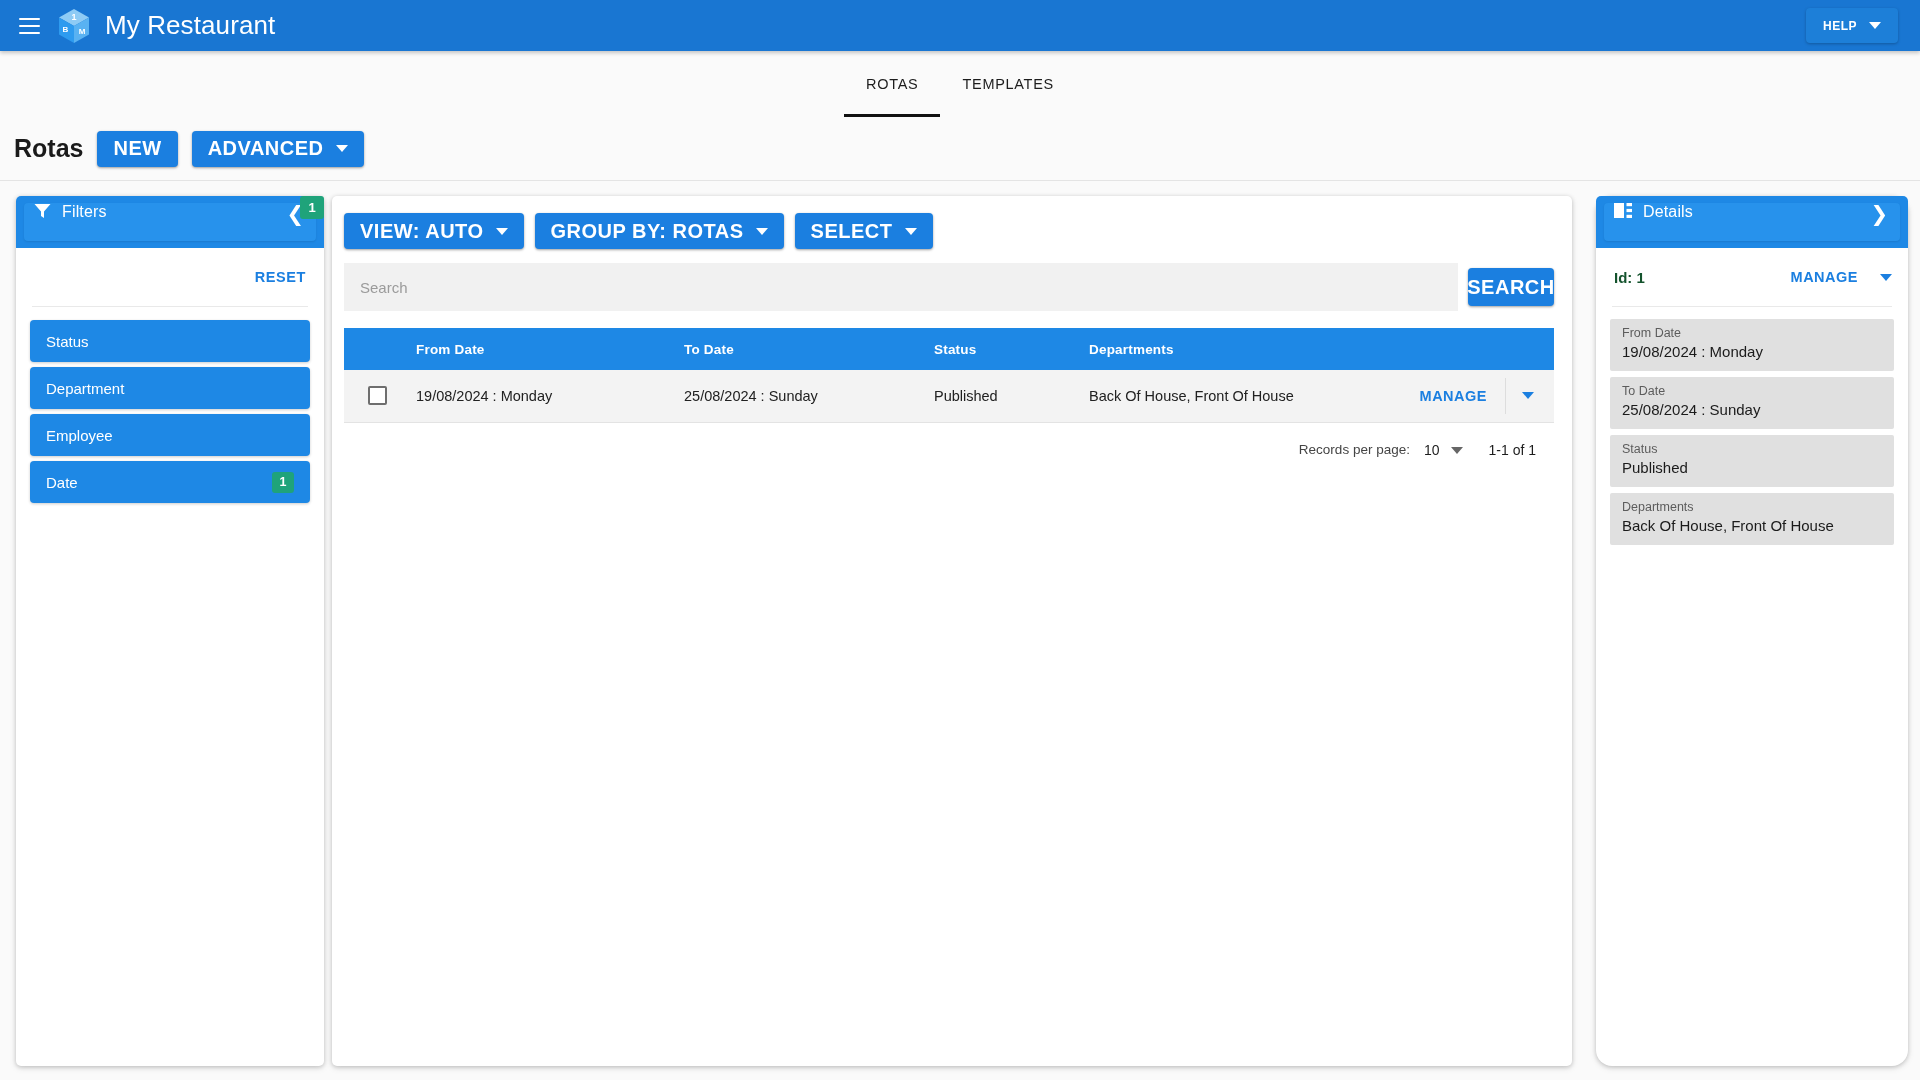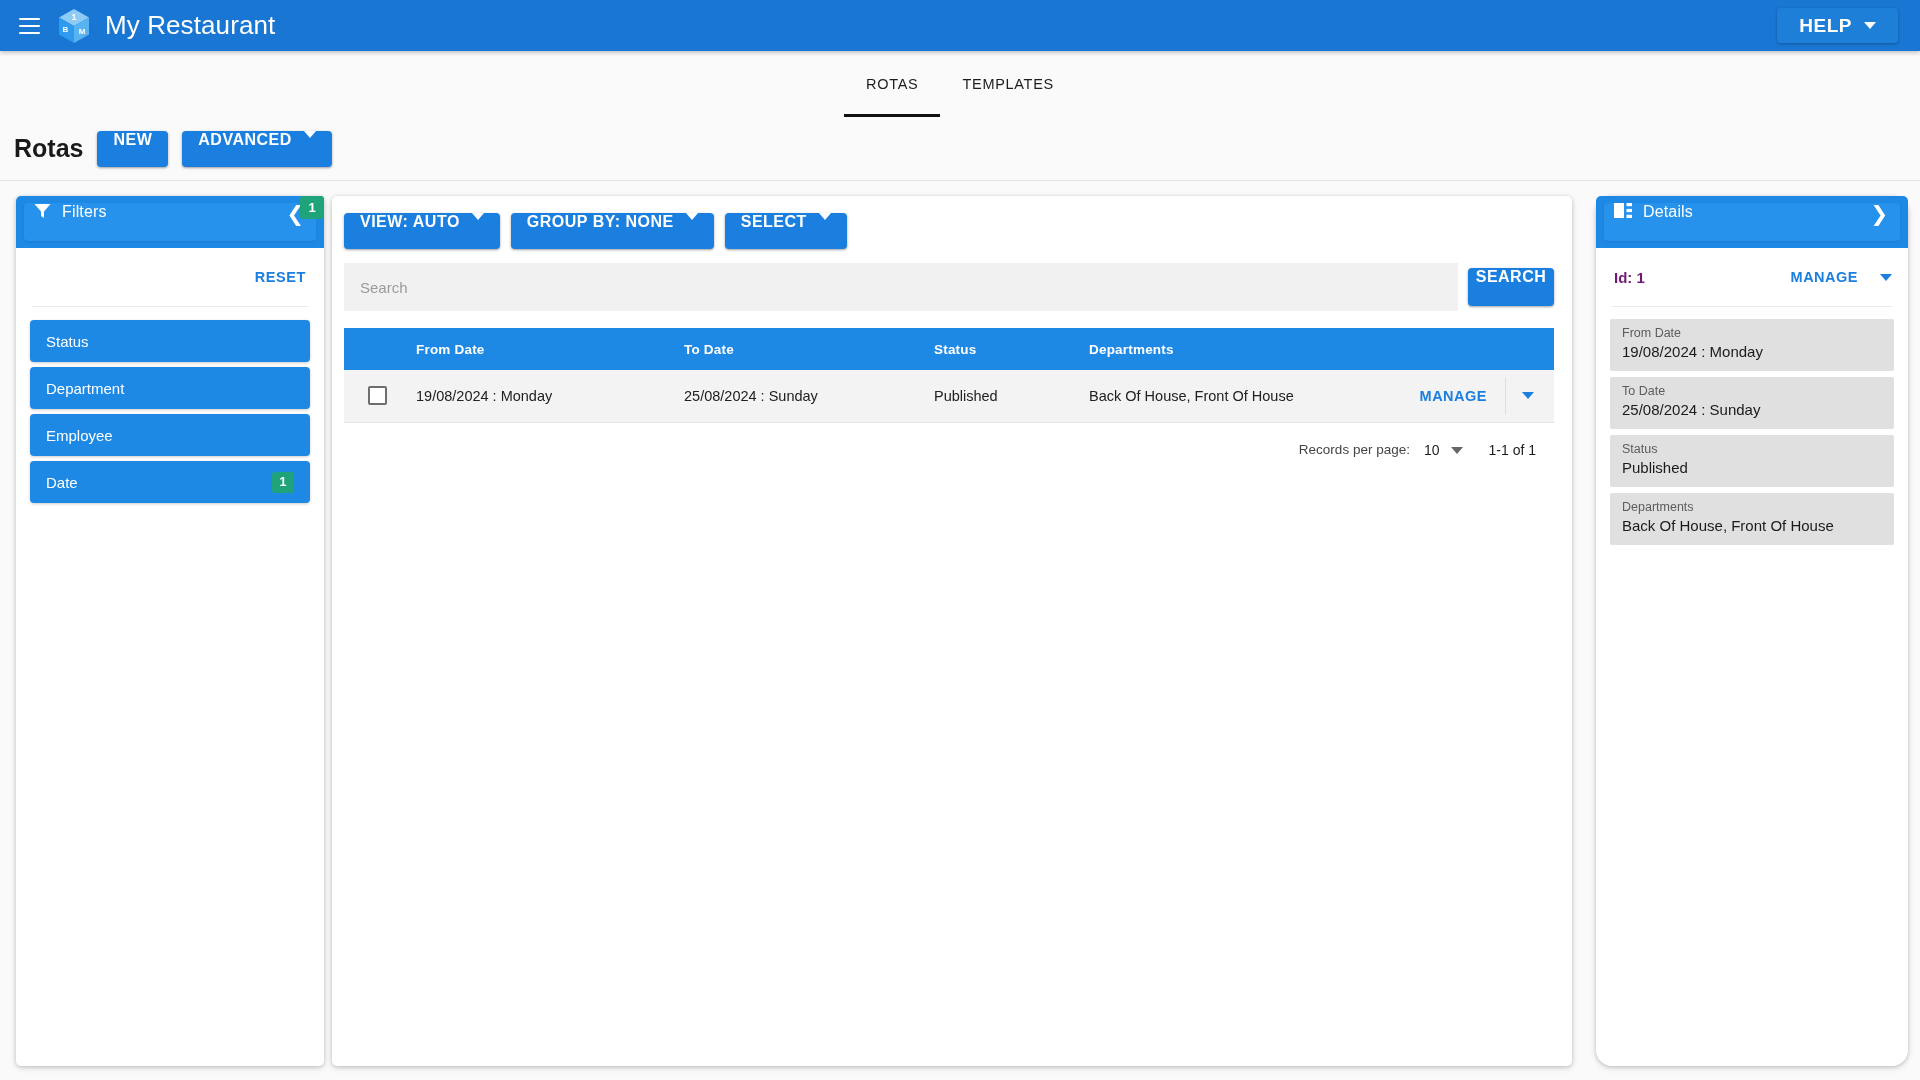--- a/index.html
+++ b/index.html
@@ -30,23 +30,23 @@
   .logo-cube svg { display: block; }
   .app-title {
     color: #fff; font-size: 26px; font-weight: 400;
     margin-left: 12px; letter-spacing: .1px; white-space: nowrap;
   }
   .help-btn {
     position: absolute; right: 22px; top: 8px;
     height: 35px; min-width: 92px;
     background: #1d7fd8; color: #fff;
     border: none; border-radius: 4px;
-    font-family: inherit; font-size: 19px; font-weight: 600; letter-spacing: .5px;
+    font-family: inherit; font-size: 12px; font-weight: 600; letter-spacing: .5px;
     display: flex; align-items: center; justify-content: center; gap: 12px;
-    padding: 0 22px; cursor: pointer;
+    padding: 0 16px; cursor: pointer;
     box-shadow: 0 1px 3px rgba(0,0,0,.25);
   }
 
   
   .tabbar {
     position: absolute; top: 51px; left: 0;
     width: 1920px; height: 66px;
     background: #fafafa;
     display: flex; align-items: center; justify-content: center;
   }
@@ -69,23 +69,23 @@
     position: absolute; top: 117px; left: 0;
     width: 1920px; height: 64px;
     display: flex; align-items: center;
     padding-left: 14px;
     border-bottom: 1px solid #e4e4e4;
     background: #fafafa;
   }
   .page-title { font-size: 25px; font-weight: 700; color: #1a1a1a; }
   .btn-blue {
     background: #1b7fe0; color: #fff; border: none; border-radius: 4px;
-    font-family: inherit; font-size: 16px; font-weight: 700; letter-spacing: .5px;
+    font-family: inherit; font-size: 20px; font-weight: 700; letter-spacing: .5px;
     height: 36px; padding: 0 16px; cursor: pointer;
-    display: inline-flex; justify-content: center; gap: 12px;
+    display: inline-flex; align-items: center; justify-content: center; gap: 12px;
     box-shadow: 0 1px 3px rgba(0,0,0,.24), 0 1px 2px rgba(0,0,0,.16);
     white-space: nowrap;
   }
   .pagehead .btn-blue { margin-left: 14px; }
   .caret {
     width: 0; height: 0; border-left: 6px solid transparent;
     border-right: 6px solid transparent; border-top: 7px solid currentColor;
     display: inline-block;
   }
 
@@ -199,21 +199,21 @@
   .pager .lbl { margin-right: 14px; }
   .pager .ppcount { font-size: 14px; color: #1d1d1d; margin-right: 11px; }
   .pager .pcaret { color: #666; margin-right: 26px; cursor: pointer; }
   .pager .range { font-size: 14px; color: #1d1d1d; }
 
   
   .det-top {
     height: 58px; display: flex; align-items: center;
     padding: 0 16px 0 18px;
   }
-  .det-id { font-size: 15px; font-weight: 700; color: #701a75; text-align: center; }
+  .det-id { font-size: 15px; font-weight: 700; color: #14532d; text-align: center; }
   .det-manage {
     margin-left: auto; color: #1b7fe0; font-size: 14.5px; font-weight: 700; letter-spacing: .5px;
     background: none; border: none; font-family: inherit; cursor: pointer;
   }
   .det-caret { color: #1b7fe0; margin-left: 22px; cursor: pointer; display: flex; }
   .det-fields { padding: 12px 14px 0 14px; display: flex; flex-direction: column; gap: 6px; }
   .det-field { background: #e0e0e0; border-radius: 2px; padding: 7px 12px 11px 12px; }
   .det-field .k { font-size: 12.5px; color: #5c5c5c; margin-bottom: 3px; }
   .det-field .v { font-size: 15px; color: #1b1b1b; }
 </style>
@@ -302,21 +302,21 @@
   </div>
 </section>
 
 <section class="panel" id="main-panel">
   <div class="main-toolbar">
     <button class="btn-blue">
       <span>VIEW: AUTO</span>
       <span class="caret"></span>
     </button>
     <button class="btn-blue">
-      <span>GROUP BY: NONE</span>
+      <span>GROUP BY: ROTAS</span>
       <span class="caret"></span>
     </button>
     <button class="btn-blue">
       <span>SELECT</span>
       <span class="caret"></span>
     </button>
   </div>
 
   <div class="search-row">
     <input class="search-input" type="text" placeholder="Search" style="">

